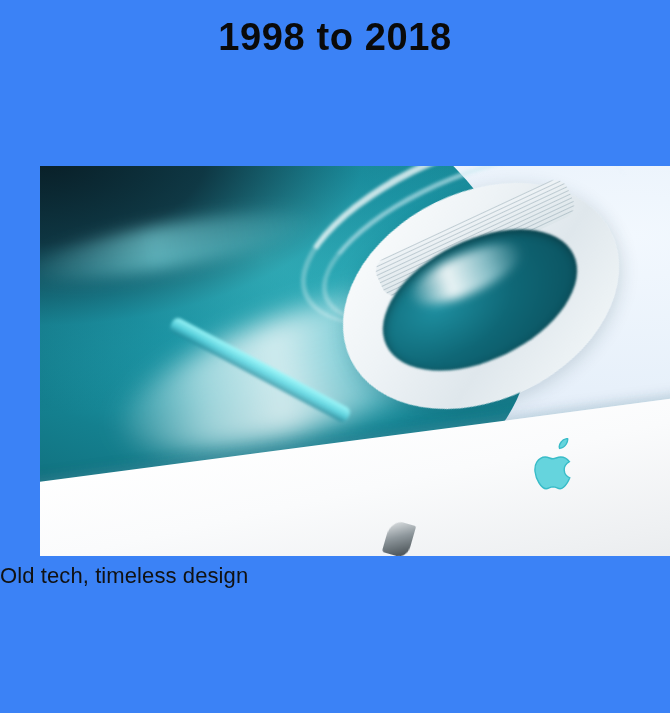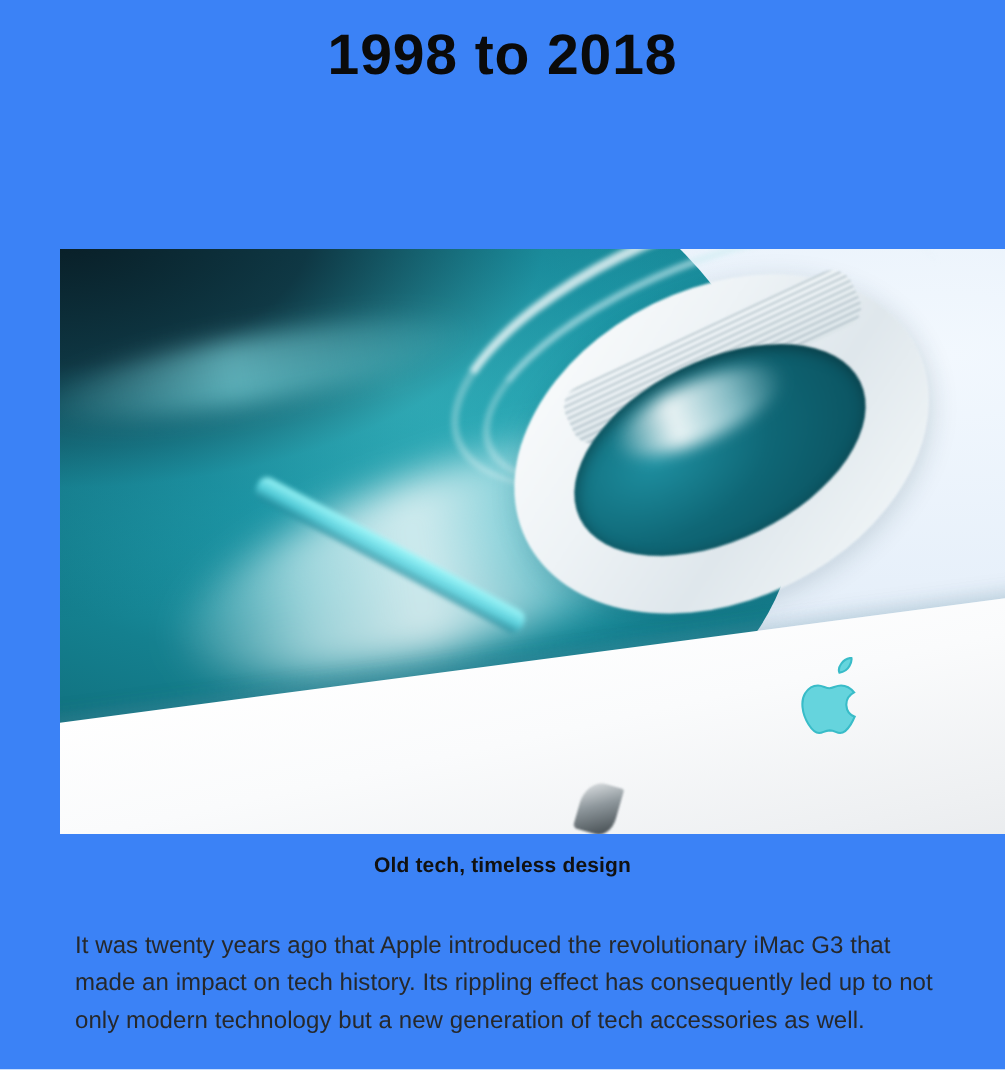--- a/index.html
+++ b/index.html
@@ -251,25 +251,24 @@
     height: 58px;
   }
 
   
   .section-heading {
     position: absolute;
     top: 562px;
     left: 0;
     width: 670px;
     margin: 0;
-    text-align: center;
-    font-family: "Liberation Sans", sans-serif;
-    font-size: 14px;
+    font-family: "Liberation Sans", sans-serif;
+    font-size: 22px;
     line-height: 28px;
-    font-weight: 700;
+    font-weight: 400;
     letter-spacing: 0.1px;
     color: #111111;
   }
   .body-copy {
     position: absolute;
     top: 618px;
     left: 50px;
     width: 572px;
     margin: 0;
     font-family: "Liberation Sans", sans-serif;
@@ -314,15 +313,14 @@
         <g fill="#5ed3dc" stroke="#2fb9c6" stroke-width="1.4" opacity="0.95">
           <path d="M25.6 10.4c2.6-0.3 5.4-2.1 6.7-4.4 1.1-2 1.6-4.2 1.3-5.4-2.4 0.1-5.3 1.7-6.8 3.9-1.3 1.8-2 4-1.2 5.9z"></path>
           <path d="M35.4 23.6c-2.3-2.9-5.6-4.6-8.7-4.6-3.6 0-5.2 1.8-7.7 1.8-2.6 0-4.5-1.8-7.7-1.8-3.1 0-6.4 1.9-8.5 5.2-3 4.6-2.5 13.3 2.3 20.8 1.7 2.7 4 5.7 7 5.7 2.7 0 3.4-1.7 7-1.8 3.6 0 4.3 1.8 7 1.8 3 0 5.4-3.1 7.1-5.8 1.2-1.9 1.7-2.9 2.6-5.1-6.8-2.6-7.9-12.2-0.4-16.2z"></path>
         </g>
       </svg>
     </div>
   </figure>
 
   <h2 class="section-heading">Old tech, timeless design</h2>
 
-  <p class="body-copy">It was twenty years ago that Apple introduced the revolutionary iMac G3 that made an impact on tech history. Its rippling effect has consequently led up to not only modern technology but a new generation of tech accessories as well.</p>
 
 </div>
 
 </body></html>

